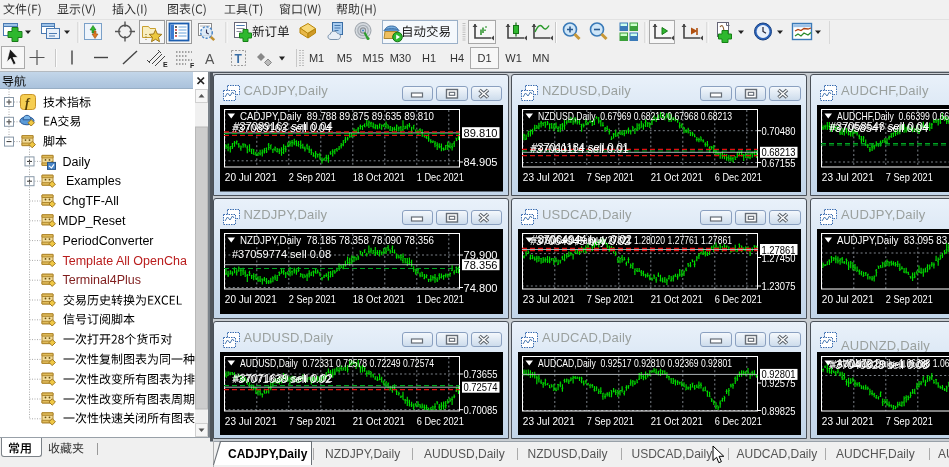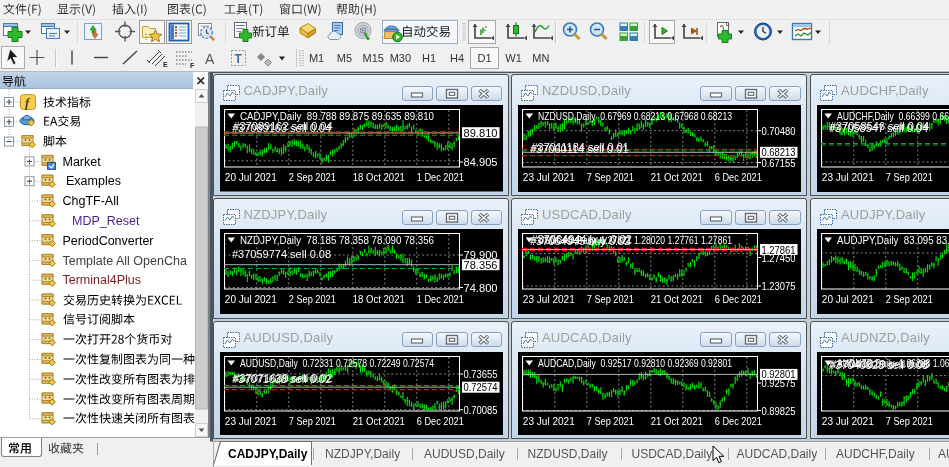--- a/index.html
+++ b/index.html
@@ -361,26 +361,26 @@
     </svg>
     <svg style="position:absolute;left:43px;top:93.6px;overflow:visible" width="50" height="16">
       <path transform="translate(0,12.6)" d="M7.4 -10.1V-8.2H4.5V-7.4H7.4V-5.5H4.8V-4.7H5.2L5.1 -4.7C5.6 -3.4 6.3 -2.3 7.1 -1.4C6.1 -0.7 5.0 -0.2 3.8 0.1C4.0 0.3 4.2 0.7 4.3 0.9C5.6 0.6 6.7 0.0 7.8 -0.8C8.7 0.0 9.7 0.6 11.0 1.0C11.1 0.7 11.4 0.4 11.6 0.2C10.4 -0.1 9.3 -0.6 8.5 -1.4C9.6 -2.4 10.4 -3.7 10.9 -5.3L10.3 -5.6L10.2 -5.5H8.3V-7.4H11.1V-8.2H8.3V-10.1ZM6.0 -4.7H9.8C9.3 -3.6 8.6 -2.7 7.8 -1.9C7.0 -2.7 6.4 -3.7 6.0 -4.7ZM2.1 -10.1V-7.7H0.6V-6.8H2.1V-4.2C1.5 -4.0 0.9 -3.8 0.4 -3.7L0.7 -2.9L2.1 -3.3V-0.1C2.1 0.0 2.1 0.1 1.9 0.1C1.8 0.1 1.2 0.1 0.7 0.1C0.8 0.3 0.9 0.7 0.9 0.9C1.8 0.9 2.3 0.9 2.6 0.8C2.9 0.6 3.0 0.4 3.0 -0.1V-3.5L4.5 -4.0L4.4 -4.8L3.0 -4.4V-6.8H4.4V-7.7H3.0V-10.1Z M19.3 -9.3C20.0 -8.8 21.0 -8.0 21.4 -7.5L22.1 -8.2C21.6 -8.6 20.7 -9.4 19.9 -9.9ZM17.5 -10.1V-7.0H12.8V-6.2H17.3C16.2 -4.1 14.3 -2.2 12.4 -1.2C12.6 -1.0 12.9 -0.7 13.1 -0.4C14.7 -1.4 16.4 -3.0 17.5 -4.9V1.0H18.5V-5.2C19.7 -3.4 21.4 -1.6 22.8 -0.5C23.0 -0.8 23.3 -1.1 23.5 -1.3C21.9 -2.3 20.0 -4.3 18.9 -6.2H23.1V-7.0H18.5V-10.1Z M34.0 -9.4C33.1 -9.0 31.6 -8.5 30.2 -8.2V-10.0H29.3V-6.6C29.3 -5.6 29.7 -5.3 31.1 -5.3C31.3 -5.3 33.6 -5.3 33.9 -5.3C35.0 -5.3 35.3 -5.7 35.5 -7.3C35.2 -7.4 34.8 -7.5 34.6 -7.6C34.6 -6.3 34.5 -6.1 33.8 -6.1C33.3 -6.1 31.5 -6.1 31.1 -6.1C30.3 -6.1 30.2 -6.2 30.2 -6.6V-7.5C31.7 -7.8 33.5 -8.2 34.7 -8.7ZM30.1 -1.6H34.1V-0.3H30.1ZM30.1 -2.3V-3.5H34.1V-2.3ZM29.3 -4.3V0.9H30.1V0.4H34.1V0.9H34.9V-4.3ZM26.2 -10.1V-7.7H24.5V-6.8H26.2V-4.2L24.4 -3.7L24.6 -2.8L26.2 -3.3V-0.1C26.2 0.1 26.1 0.1 26.0 0.1C25.8 0.1 25.3 0.1 24.8 0.1C24.9 0.4 25.0 0.7 25.1 0.9C25.9 1.0 26.3 0.9 26.7 0.8C27.0 0.6 27.1 0.4 27.1 -0.1V-3.6L28.7 -4.1L28.6 -4.9L27.1 -4.5V-6.8H28.5V-7.7H27.1V-10.1Z M41.6 -9.2V-8.3H46.8V-9.2ZM45.3 -3.9C45.9 -2.7 46.5 -1.1 46.7 -0.2L47.5 -0.5C47.3 -1.4 46.7 -3.0 46.1 -4.1ZM41.9 -4.1C41.6 -2.8 41.0 -1.5 40.4 -0.7C40.6 -0.6 40.9 -0.3 41.1 -0.2C41.7 -1.1 42.3 -2.5 42.7 -3.9ZM41.1 -6.3V-5.4H43.6V-0.2C43.6 -0.1 43.6 -0.0 43.4 0.0C43.2 0.0 42.7 0.0 42.1 -0.0C42.2 0.3 42.3 0.6 42.3 0.9C43.2 0.9 43.7 0.9 44.1 0.7C44.4 0.6 44.5 0.3 44.5 -0.2V-5.4H47.5V-6.3ZM38.4 -10.1V-7.5H36.6V-6.7H38.2C37.8 -5.2 37.1 -3.5 36.3 -2.6C36.5 -2.4 36.7 -2.0 36.8 -1.7C37.4 -2.5 38.0 -3.8 38.4 -5.1V0.9H39.3V-5.3C39.7 -4.7 40.2 -4.0 40.4 -3.6L40.9 -4.3C40.7 -4.7 39.7 -6.0 39.3 -6.4V-6.7H40.9V-7.5H39.3V-10.1Z" fill="#000" fill-opacity="1.0"></path>
     </svg>
     <svg style="position:absolute;left:43px;top:113.4px;overflow:visible" width="40" height="16">
       <path transform="translate(0,12.6)" d="M1.2 0.0H6.4V-0.9H2.3V-4.2H5.7V-5.1H2.3V-7.9H6.3V-8.8H1.2Z M7.1 0.0H8.2L9.1 -2.7H12.3L13.1 0.0H14.3L11.3 -8.8H10.1ZM9.4 -3.6 9.8 -4.9C10.1 -5.9 10.4 -6.9 10.7 -7.9H10.7C11.0 -6.9 11.3 -5.9 11.6 -4.9L12.0 -3.6Z M18.2 -7.2C17.5 -6.3 16.3 -5.3 15.2 -4.7C15.4 -4.6 15.7 -4.2 15.9 -4.0C17.0 -4.7 18.2 -5.8 19.1 -6.8ZM21.8 -6.7C22.9 -5.9 24.2 -4.8 24.8 -4.0L25.6 -4.6C24.9 -5.3 23.6 -6.4 22.5 -7.2ZM18.6 -5.1 17.8 -4.8C18.3 -3.6 18.9 -2.6 19.7 -1.8C18.5 -0.9 16.9 -0.2 14.9 0.2C15.1 0.4 15.4 0.8 15.5 1.0C17.4 0.5 19.1 -0.2 20.4 -1.2C21.7 -0.2 23.3 0.5 25.3 0.9C25.4 0.6 25.7 0.3 25.9 0.1C23.9 -0.3 22.3 -0.9 21.1 -1.8C21.9 -2.6 22.6 -3.6 23.1 -4.9L22.2 -5.1C21.8 -4.0 21.2 -3.1 20.4 -2.4C19.6 -3.1 19.0 -4.0 18.6 -5.1ZM19.4 -9.9C19.7 -9.4 20.0 -8.8 20.2 -8.4H15.2V-7.5H25.5V-8.4H20.6L21.1 -8.6C21.0 -9.0 20.6 -9.7 20.2 -10.2Z M29.5 -6.9H35.4V-5.7H29.5ZM29.5 -8.8H35.4V-7.6H29.5ZM28.6 -9.5V-4.9H29.9C29.2 -3.8 28.0 -2.8 26.8 -2.1C27.0 -2.0 27.4 -1.7 27.5 -1.5C28.2 -1.9 28.9 -2.5 29.5 -3.1H31.2C30.3 -1.8 29.1 -0.7 27.9 0.1C28.1 0.2 28.4 0.5 28.5 0.7C29.9 -0.2 31.3 -1.5 32.2 -3.1H33.8C33.2 -1.6 32.3 -0.4 31.2 0.5C31.4 0.6 31.8 0.9 31.9 1.0C33.0 0.1 34.1 -1.4 34.7 -3.1H36.2C36.0 -1.0 35.8 -0.2 35.5 0.1C35.4 0.2 35.3 0.2 35.1 0.2C34.9 0.2 34.3 0.2 33.7 0.2C33.9 0.4 33.9 0.7 34.0 0.9C34.6 1.0 35.1 1.0 35.4 1.0C35.8 0.9 36.0 0.9 36.3 0.6C36.6 0.2 36.9 -0.8 37.1 -3.5C37.1 -3.6 37.1 -3.9 37.1 -3.9H30.2C30.5 -4.2 30.8 -4.6 31.0 -4.9H36.3V-9.5Z" fill="#000" fill-opacity="1.0"></path>
     </svg>
     <svg style="position:absolute;left:43px;top:133.2px;overflow:visible" width="26" height="16">
       <path transform="translate(0,12.6)" d="M1.0 -9.6V-5.3C1.0 -3.6 1.0 -1.1 0.3 0.6C0.5 0.6 0.9 0.8 1.0 0.9C1.4 -0.2 1.6 -1.7 1.7 -3.1H3.1V-0.1C3.1 0.0 3.1 0.1 3.0 0.1C2.8 0.1 2.5 0.1 2.0 0.1C2.1 0.3 2.2 0.7 2.2 0.9C2.9 0.9 3.3 0.8 3.5 0.7C3.8 0.6 3.9 0.3 3.9 -0.1V-9.6ZM1.8 -8.8H3.1V-6.8H1.8ZM1.8 -6.0H3.1V-4.0H1.7L1.8 -5.3ZM8.3 -9.4V1.0H9.1V-8.5H10.4V-2.1C10.4 -1.9 10.4 -1.9 10.2 -1.9C10.1 -1.9 9.8 -1.9 9.3 -1.9C9.5 -1.7 9.6 -1.3 9.6 -1.1C10.2 -1.1 10.6 -1.1 10.8 -1.2C11.1 -1.4 11.2 -1.6 11.2 -2.0V-9.4ZM4.5 -0.3 4.5 -0.3C4.7 -0.4 5.1 -0.5 7.2 -0.9C7.2 -0.6 7.3 -0.4 7.3 -0.2L8.0 -0.4C7.9 -1.2 7.5 -2.6 7.1 -3.6L6.5 -3.4C6.7 -2.9 6.9 -2.2 7.0 -1.6L5.3 -1.3C5.7 -2.2 6.0 -3.4 6.3 -4.5H7.9V-5.4H6.5V-7.2H7.7V-8.1H6.5V-10.0H5.7V-8.1H4.5V-7.2H5.7V-5.4H4.2V-4.5H5.5C5.2 -3.3 4.8 -2.1 4.7 -1.8C4.5 -1.4 4.4 -1.1 4.2 -1.1C4.3 -0.9 4.5 -0.5 4.5 -0.3Z M17.5 -10.1V-7.5H12.8V-6.6H16.4C15.5 -4.6 14.0 -2.7 12.4 -1.7C12.7 -1.5 13.0 -1.2 13.1 -0.9C14.8 -2.1 16.4 -4.3 17.3 -6.6H17.5V-2.2H14.7V-1.3H17.5V1.0H18.5V-1.3H21.3V-2.2H18.5V-6.6H18.6C19.5 -4.3 21.1 -2.1 22.9 -1.0C23.0 -1.2 23.4 -1.6 23.6 -1.8C21.9 -2.7 20.4 -4.6 19.5 -6.6H23.2V-7.5H18.5V-10.1Z" fill="#000" fill-opacity="1.0"></path>
     </svg>
-    <div class="abs" style="left:62.5px;top:154.6px;font:12.5px 'Liberation Sans',sans-serif;color:#000;white-space:nowrap">Market</div>
+    <div class="abs" style="left:62.5px;top:154.6px;font:12.5px 'Liberation Sans',sans-serif;color:#000;white-space:nowrap">Daily</div>
     <div class="abs" style="left:66px;top:174.4px;font:12.5px 'Liberation Sans',sans-serif;color:#000;white-space:nowrap">Examples</div>
     <div class="abs" style="left:62.5px;top:194.2px;font:12.5px 'Liberation Sans',sans-serif;color:#000;white-space:nowrap">ChgTF-All</div>
-    <div class="abs" style="left:72px;top:214.0px;font:12.5px 'Liberation Sans',sans-serif;color:#4c1d95;white-space:nowrap">MDP_Reset</div>
+    <div class="abs" style="left:58px;top:214.0px;font:12.5px 'Liberation Sans',sans-serif;color:#000000;white-space:nowrap">MDP_Reset</div>
     <div class="abs" style="left:62.5px;top:233.8px;font:12.5px 'Liberation Sans',sans-serif;color:#000;white-space:nowrap">PeriodConverter</div>
-    <div class="abs" style="left:62.5px;top:253.6px;font:12.5px 'Liberation Sans',sans-serif;color:#404040;white-space:nowrap">Template All OpenCha</div>
+    <div class="abs" style="left:62.5px;top:253.6px;font:12.5px 'Liberation Sans',sans-serif;color:#b91c1c;white-space:nowrap">Template All OpenCha</div>
     <div class="abs" style="left:62.5px;top:273.4px;font:12.5px 'Liberation Sans',sans-serif;color:#7f1d1d;white-space:nowrap">Terminal4Plus</div>
     <svg style="position:absolute;left:62.5px;top:291.6px;overflow:visible" width="121" height="16">
       <path transform="translate(0,12.6)" d="M3.8 -7.2C3.1 -6.3 1.9 -5.3 0.8 -4.7C1.0 -4.6 1.4 -4.2 1.5 -4.0C2.6 -4.7 3.9 -5.8 4.7 -6.8ZM7.4 -6.7C8.5 -5.9 9.9 -4.8 10.5 -4.0L11.2 -4.6C10.6 -5.3 9.2 -6.4 8.1 -7.2ZM4.2 -5.1 3.4 -4.8C3.9 -3.6 4.5 -2.6 5.4 -1.8C4.1 -0.9 2.5 -0.2 0.6 0.2C0.7 0.4 1.0 0.8 1.1 1.0C3.0 0.5 4.7 -0.2 6.0 -1.2C7.3 -0.2 8.9 0.5 10.9 0.9C11.0 0.6 11.3 0.3 11.5 0.1C9.6 -0.3 8.0 -0.9 6.7 -1.8C7.6 -2.6 8.2 -3.6 8.7 -4.9L7.8 -5.1C7.4 -4.0 6.8 -3.1 6.0 -2.4C5.2 -3.1 4.6 -4.0 4.2 -5.1ZM5.0 -9.9C5.3 -9.4 5.6 -8.8 5.8 -8.4H0.8V-7.5H11.2V-8.4H6.2L6.7 -8.6C6.6 -9.0 6.2 -9.7 5.9 -10.2Z M15.1 -6.9H21.0V-5.7H15.1ZM15.1 -8.8H21.0V-7.6H15.1ZM14.2 -9.5V-4.9H15.6C14.8 -3.8 13.6 -2.8 12.5 -2.1C12.7 -2.0 13.0 -1.7 13.2 -1.5C13.8 -1.9 14.5 -2.5 15.1 -3.1H16.8C16.0 -1.8 14.8 -0.7 13.5 0.1C13.7 0.2 14.0 0.5 14.2 0.7C15.5 -0.2 16.9 -1.5 17.8 -3.1H19.4C18.8 -1.6 17.9 -0.4 16.8 0.5C17.0 0.6 17.4 0.9 17.5 1.0C18.7 0.1 19.7 -1.4 20.4 -3.1H21.8C21.6 -1.0 21.4 -0.2 21.2 0.1C21.0 0.2 20.9 0.2 20.7 0.2C20.5 0.2 19.9 0.2 19.4 0.2C19.5 0.4 19.6 0.7 19.6 0.9C20.2 1.0 20.8 1.0 21.1 1.0C21.4 0.9 21.7 0.9 21.9 0.6C22.3 0.2 22.5 -0.8 22.7 -3.5C22.8 -3.6 22.8 -3.9 22.8 -3.9H15.9C16.1 -4.2 16.4 -4.6 16.6 -4.9H21.9V-9.5Z M25.4 -9.5V-5.7C25.4 -3.8 25.3 -1.4 24.4 0.4C24.6 0.5 25.0 0.8 25.2 0.9C26.2 -1.0 26.3 -3.7 26.3 -5.7V-8.6H35.4V-9.5ZM29.9 -8.0C29.9 -7.3 29.9 -6.6 29.9 -6.0H27.1V-5.2H29.8C29.6 -2.8 28.9 -0.9 26.5 0.2C26.7 0.4 27.0 0.7 27.1 0.9C29.7 -0.4 30.4 -2.5 30.7 -5.2H33.8C33.6 -1.9 33.5 -0.6 33.1 -0.3C33.0 -0.1 32.8 -0.1 32.6 -0.1C32.3 -0.1 31.6 -0.1 30.8 -0.2C31.0 0.1 31.1 0.5 31.1 0.7C31.8 0.8 32.6 0.8 33.0 0.8C33.4 0.7 33.6 0.6 33.9 0.3C34.3 -0.2 34.5 -1.6 34.7 -5.6C34.7 -5.7 34.8 -6.0 34.8 -6.0H30.8C30.8 -6.6 30.8 -7.3 30.9 -8.0Z M38.4 -7.3H41.6V-5.1H38.4ZM42.5 -7.3H45.7V-5.1H42.5ZM38.8 -3.8 38.0 -3.5C38.5 -2.5 39.1 -1.7 39.8 -1.1C39.1 -0.6 38.0 -0.2 36.5 0.2C36.7 0.4 36.9 0.8 37.1 1.0C38.7 0.6 39.8 0.1 40.6 -0.5C42.2 0.4 44.4 0.8 47.1 0.9C47.2 0.6 47.4 0.2 47.6 0.0C44.9 -0.1 42.8 -0.4 41.3 -1.2C42.1 -2.1 42.4 -3.1 42.5 -4.2H46.6V-8.2H42.5V-10.0H41.6V-8.2H37.5V-4.2H41.5C41.5 -3.3 41.3 -2.4 40.5 -1.7C39.9 -2.2 39.3 -2.9 38.8 -3.8Z M49.0 -4.0C49.1 -4.1 49.4 -4.2 49.8 -4.2H50.9V-2.4L48.5 -2.0L48.7 -1.1L50.9 -1.6V0.9H51.8V-1.7L53.4 -2.1L53.4 -2.8L51.8 -2.6V-4.2H53.0V-5.0H51.8V-6.8H50.9V-5.0H49.7C50.1 -5.8 50.5 -6.8 50.8 -7.8H53.0V-8.7H51.1C51.2 -9.1 51.3 -9.5 51.4 -9.9L50.5 -10.1C50.4 -9.6 50.3 -9.1 50.2 -8.7H48.6V-7.8H50.0C49.7 -6.9 49.4 -6.0 49.3 -5.7C49.1 -5.2 48.9 -4.8 48.7 -4.8C48.8 -4.6 48.9 -4.2 49.0 -4.0ZM53.1 -6.4V-5.6H54.9C54.6 -4.7 54.4 -3.9 54.2 -3.3H57.6C57.2 -2.7 56.7 -2.0 56.2 -1.4C55.8 -1.7 55.3 -1.9 54.9 -2.1L54.4 -1.6C55.6 -0.8 57.0 0.3 57.7 1.0L58.3 0.3C58.0 -0.1 57.4 -0.5 56.9 -0.9C57.6 -1.9 58.5 -3.0 59.1 -3.9L58.4 -4.2L58.3 -4.2H55.4L55.8 -5.6H59.5V-6.4H56.1L56.4 -7.8H59.1V-8.7H56.7L57.0 -10.0L56.1 -10.1L55.8 -8.7H53.6V-7.8H55.5L55.1 -6.4Z M62.0 -10.1V-7.7H60.6V-6.8H62.0V-4.1C61.4 -4.0 60.9 -3.8 60.4 -3.7L60.7 -2.8L62.0 -3.2V-0.1C62.0 0.0 61.9 0.0 61.8 0.0C61.6 0.1 61.2 0.1 60.8 0.0C60.9 0.3 61.0 0.7 61.0 0.9C61.7 0.9 62.2 0.9 62.5 0.7C62.7 0.6 62.9 0.3 62.9 -0.1V-3.5L64.1 -3.9L64.0 -4.8L62.9 -4.4V-6.8H64.0V-7.7H62.9V-10.1ZM66.4 -8.3H68.9C68.7 -7.8 68.3 -7.4 68.0 -7.0H65.5C65.8 -7.4 66.2 -7.8 66.4 -8.3ZM64.0 -3.5V-2.7H66.9C66.4 -1.6 65.4 -0.6 63.3 0.3C63.5 0.5 63.8 0.8 63.9 1.0C66.0 0.0 67.1 -1.1 67.6 -2.2C68.4 -0.8 69.6 0.3 71.1 0.9C71.2 0.7 71.4 0.4 71.6 0.2C70.2 -0.3 68.9 -1.4 68.2 -2.7H71.4V-3.5H70.6V-7.0H69.0C69.5 -7.5 69.9 -8.1 70.2 -8.7L69.6 -9.1L69.5 -9.0H66.9C67.1 -9.3 67.2 -9.6 67.4 -9.9L66.4 -10.1C66.0 -9.1 65.2 -7.8 64.0 -6.9C64.2 -6.7 64.5 -6.4 64.7 -6.2L64.9 -6.4V-3.5ZM65.7 -3.5V-6.3H67.3V-5.1C67.3 -4.6 67.3 -4.0 67.2 -3.5ZM69.7 -3.5H68.1C68.2 -4.0 68.2 -4.6 68.2 -5.1V-6.3H69.7Z M73.9 -9.4C74.4 -8.8 75.0 -8.1 75.2 -7.6L76.0 -8.0C75.8 -8.5 75.2 -9.2 74.7 -9.7ZM78.0 -4.5C78.6 -3.7 79.3 -2.7 79.6 -2.1L80.4 -2.5C80.1 -3.1 79.4 -4.1 78.7 -4.8ZM76.9 -10.1V-8.6C76.9 -8.2 76.9 -7.7 76.9 -7.2H73.0V-6.3H76.8C76.5 -4.2 75.5 -1.7 72.7 0.1C72.9 0.3 73.2 0.6 73.4 0.8C76.4 -1.2 77.4 -3.9 77.7 -6.3H81.9C81.7 -2.2 81.5 -0.6 81.1 -0.2C81.0 -0.1 80.9 -0.0 80.6 -0.1C80.3 -0.1 79.6 -0.1 78.7 -0.1C78.9 0.1 79.0 0.5 79.1 0.8C79.8 0.8 80.6 0.9 81.0 0.8C81.4 0.8 81.7 0.7 82.0 0.3C82.4 -0.2 82.6 -1.9 82.8 -6.7C82.8 -6.9 82.8 -7.2 82.8 -7.2H77.8C77.8 -7.7 77.8 -8.2 77.8 -8.6V-10.1Z M85.2 0.0H90.4V-0.9H86.3V-4.2H89.7V-5.1H86.3V-7.9H90.3V-8.8H85.2Z M91.3 0.0H92.4L93.7 -2.4C93.9 -2.8 94.2 -3.3 94.4 -3.8H94.5C94.8 -3.3 95.0 -2.8 95.2 -2.4L96.5 0.0H97.8L95.2 -4.5L97.6 -8.8H96.4L95.2 -6.6C95.0 -6.1 94.8 -5.8 94.6 -5.3H94.6C94.3 -5.8 94.1 -6.1 93.9 -6.6L92.7 -8.8H91.4L93.8 -4.5Z M102.5 0.2C103.6 0.2 104.5 -0.3 105.2 -1.1L104.6 -1.8C104.0 -1.2 103.4 -0.8 102.5 -0.8C100.8 -0.8 99.8 -2.2 99.8 -4.4C99.8 -6.6 100.9 -8.0 102.6 -8.0C103.3 -8.0 103.9 -7.6 104.4 -7.2L105.0 -7.9C104.4 -8.4 103.6 -9.0 102.5 -9.0C100.3 -9.0 98.6 -7.2 98.6 -4.4C98.6 -1.5 100.3 0.2 102.5 0.2Z M106.8 0.0H112.0V-0.9H107.9V-4.2H111.3V-5.1H107.9V-7.9H111.9V-8.8H106.8Z M113.9 0.0H118.8V-0.9H115.0V-8.8H113.9Z" fill="#000" fill-opacity="1.0"></path>
     </svg>
     <svg style="position:absolute;left:62.5px;top:311.4px;overflow:visible" width="74" height="16">
       <path transform="translate(0,12.6)" d="M4.6 -6.4V-5.6H10.4V-6.4ZM4.6 -4.7V-3.9H10.4V-4.7ZM3.7 -8.1V-7.3H11.4V-8.1ZM6.5 -9.8C6.8 -9.3 7.2 -8.6 7.3 -8.2L8.1 -8.5C8.0 -8.9 7.6 -9.6 7.3 -10.1ZM4.4 -2.9V1.0H5.2V0.5H9.7V0.9H10.5V-2.9ZM5.2 -0.3V-2.2H9.7V-0.3ZM3.1 -10.0C2.5 -8.2 1.5 -6.4 0.4 -5.2C0.5 -5.0 0.8 -4.6 0.9 -4.4C1.3 -4.8 1.7 -5.4 2.0 -5.9V1.0H2.9V-7.4C3.3 -8.2 3.6 -9.0 3.9 -9.8Z M15.1 -8.8H20.8V-7.2H15.1ZM14.2 -9.6V-6.4H21.8V-9.6ZM12.8 -5.3V-4.5H15.2C15.0 -3.7 14.7 -2.9 14.4 -2.3H20.7C20.5 -0.9 20.3 -0.2 20.0 0.0C19.8 0.1 19.7 0.1 19.4 0.1C19.0 0.1 18.2 0.1 17.3 0.0C17.5 0.3 17.6 0.6 17.6 0.9C18.5 0.9 19.3 0.9 19.7 0.9C20.1 0.9 20.4 0.8 20.7 0.6C21.2 0.2 21.5 -0.7 21.7 -2.7C21.8 -2.8 21.8 -3.1 21.8 -3.1H15.8L16.2 -4.5H23.2V-5.3Z M25.4 -9.3C26.0 -8.7 26.8 -7.8 27.2 -7.3L27.8 -7.9C27.4 -8.4 26.6 -9.2 26.0 -9.8ZM26.5 0.7C26.7 0.4 27.0 0.2 29.5 -1.6C29.4 -1.8 29.3 -2.1 29.3 -2.4L27.5 -1.2V-6.3H24.6V-5.4H26.6V-1.2C26.6 -0.6 26.2 -0.3 26.0 -0.1C26.2 0.1 26.4 0.4 26.5 0.7ZM28.8 -9.1V-8.2H32.4V-0.4C32.4 -0.1 32.4 -0.1 32.1 -0.1C31.9 -0.1 31.0 -0.0 30.1 -0.1C30.3 0.2 30.4 0.6 30.5 0.9C31.6 0.9 32.4 0.9 32.8 0.7C33.2 0.6 33.4 0.3 33.4 -0.4V-8.2H35.5V-9.1Z M40.2 -5.3H43.8V-3.9H40.2ZM37.1 -7.4V1.0H38.0V-7.4ZM37.3 -9.5C37.8 -9.0 38.4 -8.3 38.7 -7.8L39.4 -8.3C39.1 -8.8 38.5 -9.5 38.0 -9.9ZM39.8 -7.7C40.2 -7.2 40.6 -6.5 40.8 -6.1H39.3V-3.2H40.7C40.5 -1.9 40.1 -1.0 38.6 -0.5C38.8 -0.4 39.0 -0.0 39.1 0.2C40.8 -0.5 41.3 -1.6 41.5 -3.2H42.4V-1.2C42.4 -0.4 42.6 -0.2 43.4 -0.2C43.5 -0.2 44.3 -0.2 44.5 -0.2C45.1 -0.2 45.3 -0.5 45.4 -1.6C45.2 -1.7 44.9 -1.8 44.7 -1.9C44.7 -1.0 44.6 -0.9 44.4 -0.9C44.2 -0.9 43.6 -0.9 43.5 -0.9C43.2 -0.9 43.2 -0.9 43.2 -1.2V-3.2H44.6V-6.1H43.2C43.6 -6.6 43.9 -7.2 44.3 -7.8L43.4 -8.0C43.1 -7.5 42.7 -6.6 42.3 -6.1H40.8L41.5 -6.4C41.3 -6.9 40.9 -7.5 40.5 -8.0ZM40.2 -9.4V-8.6H46.0V-0.2C46.0 0.0 46.0 0.0 45.8 0.1C45.7 0.1 45.2 0.1 44.6 0.0C44.7 0.3 44.9 0.6 44.9 0.9C45.7 0.9 46.2 0.9 46.5 0.7C46.8 0.6 46.9 0.3 46.9 -0.2V-9.4Z M49.0 -9.6V-5.3C49.0 -3.6 49.0 -1.1 48.3 0.6C48.5 0.6 48.9 0.8 49.0 0.9C49.4 -0.2 49.6 -1.7 49.7 -3.1H51.1V-0.1C51.1 0.0 51.1 0.1 51.0 0.1C50.8 0.1 50.5 0.1 50.0 0.1C50.1 0.3 50.2 0.7 50.2 0.9C50.9 0.9 51.3 0.8 51.5 0.7C51.8 0.6 51.9 0.3 51.9 -0.1V-9.6ZM49.8 -8.8H51.1V-6.8H49.8ZM49.8 -6.0H51.1V-4.0H49.7L49.8 -5.3ZM56.3 -9.4V1.0H57.1V-8.5H58.4V-2.1C58.4 -1.9 58.4 -1.9 58.2 -1.9C58.1 -1.9 57.8 -1.9 57.3 -1.9C57.5 -1.7 57.6 -1.3 57.6 -1.1C58.2 -1.1 58.6 -1.1 58.8 -1.2C59.1 -1.4 59.2 -1.6 59.2 -2.0V-9.4ZM52.5 -0.3 52.5 -0.3C52.7 -0.4 53.1 -0.5 55.2 -0.9C55.2 -0.6 55.3 -0.4 55.3 -0.2L56.0 -0.4C55.9 -1.2 55.5 -2.6 55.1 -3.6L54.5 -3.4C54.7 -2.9 54.9 -2.2 55.0 -1.6L53.3 -1.3C53.7 -2.2 54.0 -3.4 54.3 -4.5H55.9V-5.4H54.5V-7.2H55.7V-8.1H54.5V-10.0H53.7V-8.1H52.5V-7.2H53.7V-5.4H52.2V-4.5H53.5C53.2 -3.3 52.8 -2.1 52.7 -1.8C52.5 -1.4 52.4 -1.1 52.2 -1.1C52.3 -0.9 52.5 -0.5 52.5 -0.3Z M65.5 -10.1V-7.5H60.8V-6.6H64.4C63.5 -4.6 62.0 -2.7 60.4 -1.7C60.7 -1.5 61.0 -1.2 61.1 -0.9C62.8 -2.1 64.4 -4.3 65.3 -6.6H65.5V-2.2H62.7V-1.3H65.5V1.0H66.5V-1.3H69.3V-2.2H66.5V-6.6H66.6C67.5 -4.3 69.1 -2.1 70.9 -1.0C71.0 -1.2 71.4 -1.6 71.6 -1.8C69.9 -2.7 68.4 -4.6 67.5 -6.6H71.2V-7.5H66.5V-10.1Z" fill="#000" fill-opacity="1.0"></path>
     </svg>
     <svg style="position:absolute;left:62.5px;top:331.2px;overflow:visible" width="111" height="16">
       <path transform="translate(0,12.6)" d="M0.5 -5.2V-4.2H11.5V-5.2Z M12.7 -8.6C13.5 -8.1 14.5 -7.4 15.0 -6.9L15.6 -7.7C15.1 -8.2 14.0 -8.8 13.2 -9.3ZM12.5 -0.9 13.3 -0.3C14.1 -1.3 15.0 -2.7 15.7 -3.9L15.0 -4.5C14.2 -3.2 13.2 -1.8 12.5 -0.9ZM17.4 -10.1C17.1 -8.2 16.4 -6.3 15.5 -5.1C15.7 -5.0 16.2 -4.8 16.3 -4.6C16.8 -5.3 17.2 -6.2 17.6 -7.2H22.0C21.8 -6.3 21.4 -5.4 21.2 -4.8C21.4 -4.7 21.7 -4.6 21.9 -4.5C22.3 -5.3 22.9 -6.6 23.2 -7.7L22.5 -8.1L22.3 -8.0H17.9C18.1 -8.6 18.3 -9.3 18.4 -9.9ZM18.8 -6.6V-5.8C18.8 -4.1 18.6 -1.5 14.9 0.3C15.1 0.5 15.4 0.8 15.6 1.0C17.9 -0.2 19.0 -1.7 19.4 -3.2C20.1 -1.3 21.2 0.1 22.9 0.9C23.1 0.6 23.3 0.3 23.5 0.1C21.4 -0.7 20.3 -2.5 19.8 -4.9C19.8 -5.2 19.8 -5.5 19.8 -5.8V-6.6Z M26.4 -10.1V-7.7H24.6V-6.8H26.4V-4.2C25.7 -4.0 25.0 -3.9 24.5 -3.7L24.7 -2.8L26.4 -3.3V-0.2C26.4 -0.1 26.3 -0.0 26.1 -0.0C26.0 0.0 25.5 0.0 24.9 -0.0C25.0 0.2 25.2 0.6 25.2 0.8C26.0 0.8 26.5 0.8 26.8 0.7C27.2 0.5 27.3 0.3 27.3 -0.2V-3.6L29.1 -4.1L29.0 -5.0L27.3 -4.5V-6.8H28.9V-7.7H27.3V-10.1ZM29.0 -9.1V-8.2H32.4V-0.4C32.4 -0.1 32.4 -0.1 32.1 -0.1C31.8 -0.0 31.0 -0.0 30.1 -0.1C30.2 0.2 30.4 0.6 30.5 0.9C31.6 0.9 32.4 0.9 32.8 0.7C33.2 0.6 33.4 0.3 33.4 -0.4V-8.2H35.5V-9.1Z M43.8 -8.4V-5.0H40.4V-5.5V-8.4ZM36.6 -5.0V-4.2H39.5C39.3 -2.5 38.7 -0.9 36.6 0.3C36.9 0.5 37.2 0.8 37.4 1.0C39.6 -0.4 40.2 -2.3 40.4 -4.2H43.8V1.0H44.7V-4.2H47.4V-5.0H44.7V-8.4H47.0V-9.3H37.1V-8.4H39.5V-5.5L39.5 -5.0Z M48.5 0.0H54.1V-0.9H51.6C51.2 -0.9 50.6 -0.9 50.2 -0.9C52.2 -2.8 53.6 -4.6 53.6 -6.4C53.6 -7.9 52.6 -9.0 51.1 -9.0C50.0 -9.0 49.2 -8.4 48.5 -7.7L49.1 -7.0C49.6 -7.6 50.2 -8.1 50.9 -8.1C52.0 -8.1 52.6 -7.3 52.6 -6.3C52.6 -4.8 51.3 -3.1 48.5 -0.6Z M58.0 0.2C59.7 0.2 60.8 -0.8 60.8 -2.1C60.8 -3.3 60.1 -4.0 59.3 -4.4V-4.5C59.8 -4.9 60.5 -5.7 60.5 -6.6C60.5 -8.0 59.5 -8.9 58.0 -8.9C56.7 -8.9 55.6 -8.0 55.6 -6.7C55.6 -5.8 56.2 -5.1 56.8 -4.7V-4.6C56.0 -4.2 55.2 -3.4 55.2 -2.2C55.2 -0.8 56.4 0.2 58.0 0.2ZM58.6 -4.8C57.6 -5.2 56.6 -5.7 56.6 -6.7C56.6 -7.5 57.2 -8.1 58.0 -8.1C59.0 -8.1 59.5 -7.4 59.5 -6.6C59.5 -5.9 59.2 -5.3 58.6 -4.8ZM58.0 -0.7C57.0 -0.7 56.2 -1.3 56.2 -2.3C56.2 -3.1 56.7 -3.8 57.4 -4.3C58.6 -3.8 59.7 -3.3 59.7 -2.1C59.7 -1.3 59.1 -0.7 58.0 -0.7Z M66.8 -6.6V0.9H67.8V-6.6ZM67.4 -10.1C66.2 -8.1 64.0 -6.3 61.7 -5.4C62.0 -5.1 62.3 -4.8 62.4 -4.5C64.3 -5.4 66.0 -6.8 67.3 -8.5C68.9 -6.6 70.5 -5.4 72.3 -4.5C72.4 -4.8 72.7 -5.1 72.9 -5.3C71.1 -6.2 69.4 -7.4 67.9 -9.2L68.2 -9.7Z M78.8 -3.7V-2.6C78.8 -1.7 78.5 -0.6 74.1 0.2C74.3 0.4 74.5 0.8 74.6 0.9C79.2 0.0 79.8 -1.4 79.8 -2.6V-3.7ZM79.7 -0.8C81.2 -0.4 83.1 0.4 84.1 1.0L84.6 0.2C83.6 -0.3 81.6 -1.0 80.1 -1.4ZM75.6 -5.0V-1.2H76.5V-4.2H82.2V-1.3H83.2V-5.0ZM79.6 -10.0V-8.2C79.0 -8.1 78.4 -8.0 77.8 -7.9C77.9 -7.7 78.0 -7.4 78.0 -7.2L79.6 -7.5V-6.9C79.6 -6.0 79.9 -5.7 81.1 -5.7C81.4 -5.7 83.0 -5.7 83.3 -5.7C84.3 -5.7 84.6 -6.1 84.7 -7.4C84.4 -7.5 84.0 -7.6 83.9 -7.7C83.8 -6.7 83.7 -6.5 83.2 -6.5C82.9 -6.5 81.5 -6.5 81.2 -6.5C80.6 -6.5 80.5 -6.6 80.5 -6.9V-7.7C82.0 -8.1 83.4 -8.5 84.4 -9.1L83.8 -9.7C83.0 -9.2 81.8 -8.8 80.5 -8.5V-10.0ZM77.3 -10.1C76.5 -9.1 75.1 -8.1 73.8 -7.5C74.0 -7.3 74.3 -7.0 74.5 -6.9C75.0 -7.1 75.5 -7.5 76.0 -7.9V-5.5H77.0V-8.6C77.4 -9.0 77.8 -9.4 78.1 -9.8Z M96.0 -9.7C93.6 -9.3 89.5 -9.1 86.2 -9.0C86.3 -8.8 86.4 -8.5 86.4 -8.2C87.8 -8.2 89.3 -8.3 90.8 -8.4V-6.4H87.1V-0.4H88.0V-5.5H90.8V0.9H91.8V-5.5H94.7V-1.7C94.7 -1.5 94.6 -1.5 94.4 -1.5C94.2 -1.5 93.5 -1.5 92.7 -1.5C92.9 -1.2 93.0 -0.8 93.1 -0.6C94.0 -0.6 94.7 -0.6 95.1 -0.7C95.5 -0.9 95.6 -1.2 95.6 -1.7V-6.4H91.8V-8.4C93.5 -8.5 95.1 -8.7 96.3 -8.9Z M103.3 -4.7C103.9 -3.9 104.4 -2.7 104.6 -2.0L105.4 -2.4C105.2 -3.1 104.7 -4.2 104.1 -5.1ZM98.4 -5.4C99.1 -4.8 99.9 -4.0 100.6 -3.2C99.9 -1.7 99.0 -0.5 97.9 0.2C98.1 0.4 98.4 0.7 98.5 0.9C99.6 0.1 100.5 -1.0 101.3 -2.4C101.8 -1.8 102.3 -1.1 102.5 -0.6L103.3 -1.2C102.9 -1.9 102.3 -2.6 101.7 -3.4C102.2 -4.8 102.6 -6.4 102.8 -8.3L102.3 -8.5L102.1 -8.5H98.2V-7.6H101.9C101.7 -6.3 101.4 -5.2 101.0 -4.1C100.4 -4.8 99.7 -5.4 99.0 -6.0ZM106.5 -10.1V-7.2H103.1V-6.3H106.5V-0.3C106.5 -0.0 106.4 0.0 106.2 0.0C106.0 0.0 105.3 0.0 104.6 0.0C104.7 0.3 104.8 0.7 104.9 0.9C105.9 0.9 106.5 0.9 106.9 0.8C107.2 0.6 107.4 0.3 107.4 -0.3V-6.3H108.8V-7.2H107.4V-10.1Z" fill="#000" fill-opacity="1.0"></path>
     </svg>
@@ -782,21 +782,21 @@
           <text x="196.8" y="72.5" font-family="Liberation Sans" font-size="11" fill="#fff" textLength="47" lengthAdjust="spacingAndGlyphs">6 Dec 2021</text>
         </svg>
       </div>
     </div>
     <div style="position:absolute;left:810px;top:320.5px;width:296px;height:118.5px;background:linear-gradient(180deg,#e9f1fa 0%,#d5e3f2 45%,#c2d5e9 100%);border:1px solid #4a5058;border-radius:3px 3px 0 0;box-sizing:border-box">
       <svg width="17" height="16" style="position:absolute;left:9px;top:10px">
         <rect x="4.5" y="0.5" width="12" height="9" fill="#fff" stroke="#3a6cb0" stroke-width="1" stroke-dasharray="1.5,1"></rect>
         <rect x="0.5" y="5.5" width="12" height="10" fill="#fff" stroke="#3a6cb0" stroke-width="1" stroke-dasharray="1.5,1"></rect>
         <path d="M2 12 l2.5-4 2.5 3 2.5-4 1.5 2" stroke="#4a7ab2" fill="none"></path>
       </svg>
-      <div style="position:absolute;left:30px;top:8px;font:13px 'Liberation Sans',sans-serif;letter-spacing:0.2px;color:#9aa09e">AUDNZD,Daily</div>
+      <div style="position:absolute;left:30px;top:16px;font:13px 'Liberation Sans',sans-serif;letter-spacing:0.2px;color:#9aa09e">AUDNZD,Daily</div>
       <div style="position:absolute;left:6px;top:30px;width:283px;height:83.0px;background:#000;box-shadow:inset 1.5px 1.5px 2px rgba(110,120,130,0.55)">
         <svg width="283" height="83.0" style="position:absolute;left:0;top:0">
           <rect width="283" height="83.0" fill="#000"></rect>
           <line x1="4.8" y1="5" x2="4.8" y2="59" stroke="#8a9198" stroke-width="0.9" stroke-dasharray="2,2.4"></line>
           <line x1="36.8" y1="5" x2="36.8" y2="59" stroke="#8a9198" stroke-width="0.9" stroke-dasharray="2,2.4"></line>
           <line x1="68.8" y1="5" x2="68.8" y2="59" stroke="#8a9198" stroke-width="0.9" stroke-dasharray="2,2.4"></line>
           <line x1="100.8" y1="5" x2="100.8" y2="59" stroke="#8a9198" stroke-width="0.9" stroke-dasharray="2,2.4"></line>
           <line x1="132.8" y1="5" x2="132.8" y2="59" stroke="#8a9198" stroke-width="0.9" stroke-dasharray="2,2.4"></line>
           <line x1="164.8" y1="5" x2="164.8" y2="59" stroke="#8a9198" stroke-width="0.9" stroke-dasharray="2,2.4"></line>
           <line x1="196.8" y1="5" x2="196.8" y2="59" stroke="#8a9198" stroke-width="0.9" stroke-dasharray="2,2.4"></line>

